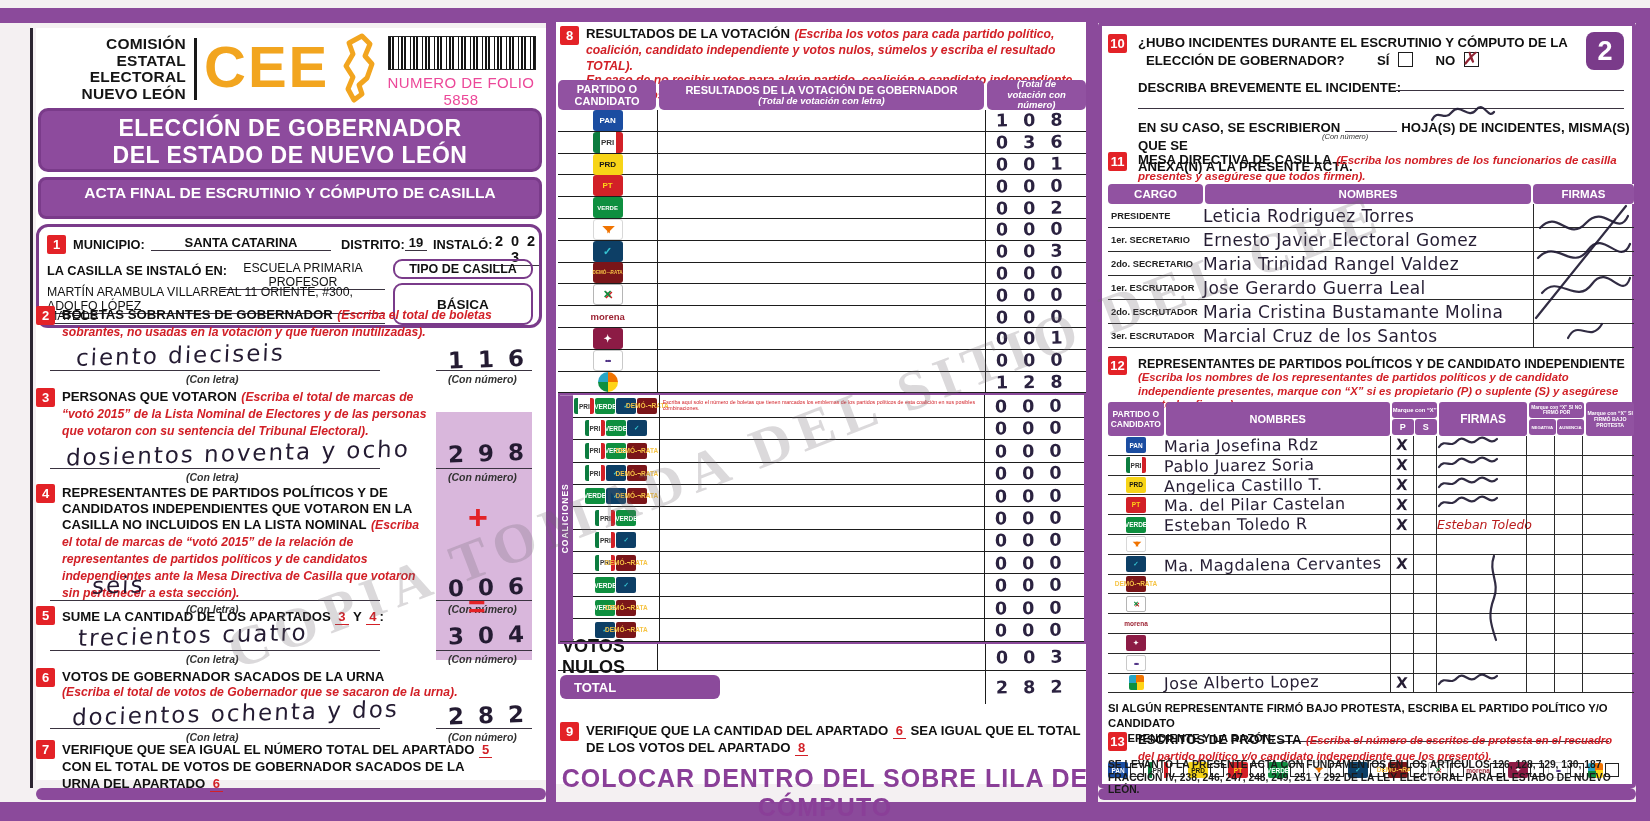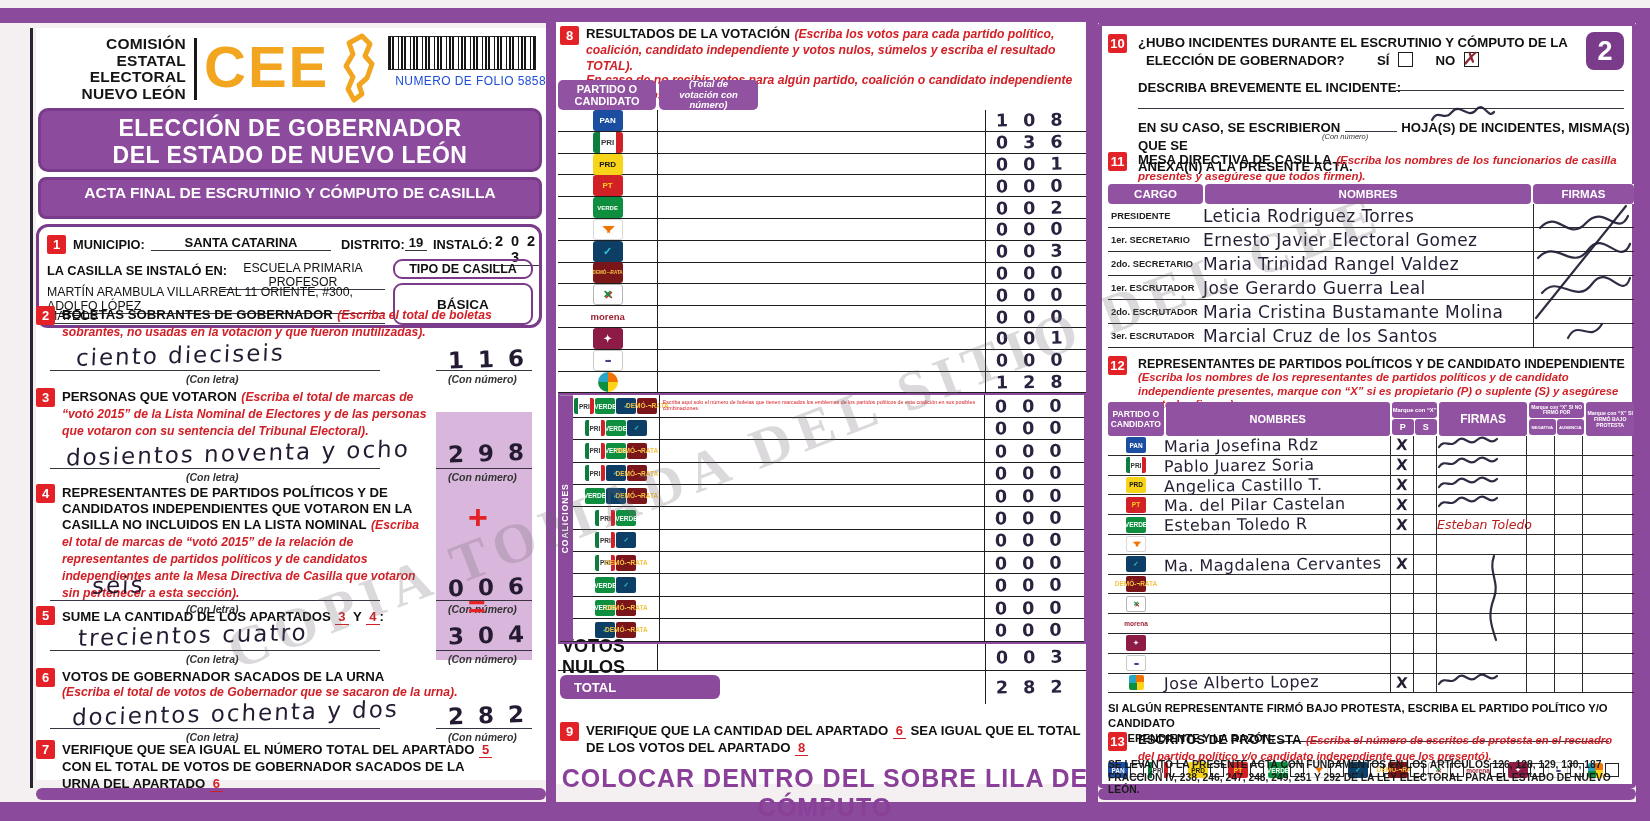--- a/index.html
+++ b/index.html
@@ -26,21 +26,21 @@
   .hwdigits { font:bold 23px "DejaVu Sans",sans-serif; color:#241b32; letter-spacing:14px; transform:rotate(-2deg); white-space:nowrap; }
   .hwnum  { font:bold 17.5px "DejaVu Sans",sans-serif; color:#2b2240; letter-spacing:15px; padding-left:10px; transform:rotate(-1deg); white-space:nowrap; display:inline-block; }
   .hwname { font:16px "DejaVu Sans",sans-serif; color:#251d33; letter-spacing:0.4px; transform:rotate(-0.8deg); white-space:nowrap; overflow:visible; }
   .hwx { font:bold 15px "DejaVu Sans",sans-serif; color:#251d33; transform:rotate(4deg); display:inline-block; }
   .hwsig { font:italic 12.5px "DejaVu Sans",sans-serif; color:#b91c1c; white-space:nowrap; }
 
   
   .org div { font-weight:bold; font-size:15.5px; line-height:16.5px; text-align:right; letter-spacing:0.2px; color:#151515; }
   .cee { font:bold 58px/58px "Liberation Sans",sans-serif; color:#f2a51f; letter-spacing:2px; }
   .barcode { background:repeating-linear-gradient(90deg,#141414 0 2px,#fff 2px 3px,#141414 3px 5px,#fff 5px 9px,#141414 9px 10px,#fff 10px 12px); border:1px solid #222; }
-  .folio { font-size:12px; letter-spacing:0.4px; text-align:right; color:#1d4ed8; }
+  .folio { font-size:15px; letter-spacing:0.4px; text-align:center; color:#ec4899; }
 
   .pbox1 { background:#8d4b9d; border:3px solid #7a3b8a; border-radius:10px; color:#fff; text-align:center; }
   .pbox1 .t1 { font-weight:bold; font-size:23px; line-height:27px; letter-spacing:0.5px; }
   .pbox1 .t2 { font-weight:bold; font-size:12.5px; line-height:15px; }
   .pbox1 .t3 { font-weight:bold; font-size:15.5px; line-height:18px; }
   .s1box { background:#fff; border:3px solid #7a3b8a; border-radius:12px; }
   .lab { font-weight:bold; font-size:12.8px; color:#101010; white-space:nowrap; }
   .val { font-weight:bold; font-size:13px; text-align:center; }
   .tipo { border:2.4px solid #7a3b8a; border-radius:9px; text-align:center; font-weight:bold; }
 
@@ -262,20 +262,24 @@
       <span class="rn">(Escriba los votos para cada partido político, coalición, candidato independiente y votos nulos, súmelos y escriba el resultado TOTAL).</span>
       <div class="rn">En caso de no recibir votos para algún partido, coalición o candidato independiente escriba ceros.</div>
     </div>
   </div>
 
   <div class="abs" style="left:2px;top:58px;width:528px;">
     <div class="rhead" style="height:30px;">
       <div class="rh" style="width:98px;">
           <div class="h1" style="width:80px;">PARTIDO O CANDIDATO</div>
         </div>
+      <div class="rh" style="width:325px;">
+        <div class="h1">RESULTADOS DE LA VOTACIÓN DE GOBERNADOR</div>
+        <div class="h2">(Total de votación con letra)</div>
+      </div>
       <div class="rh" style="width:99px;">
           <div class="h2" style="width:80px;">(Total de votación con número)</div>
         </div>
     </div>
 
     <div>
         <div class="rrow">
         <div class="c1">
             <span class="plogo" data-icon="pan-logo" title="PAN"></span>
           </div>

